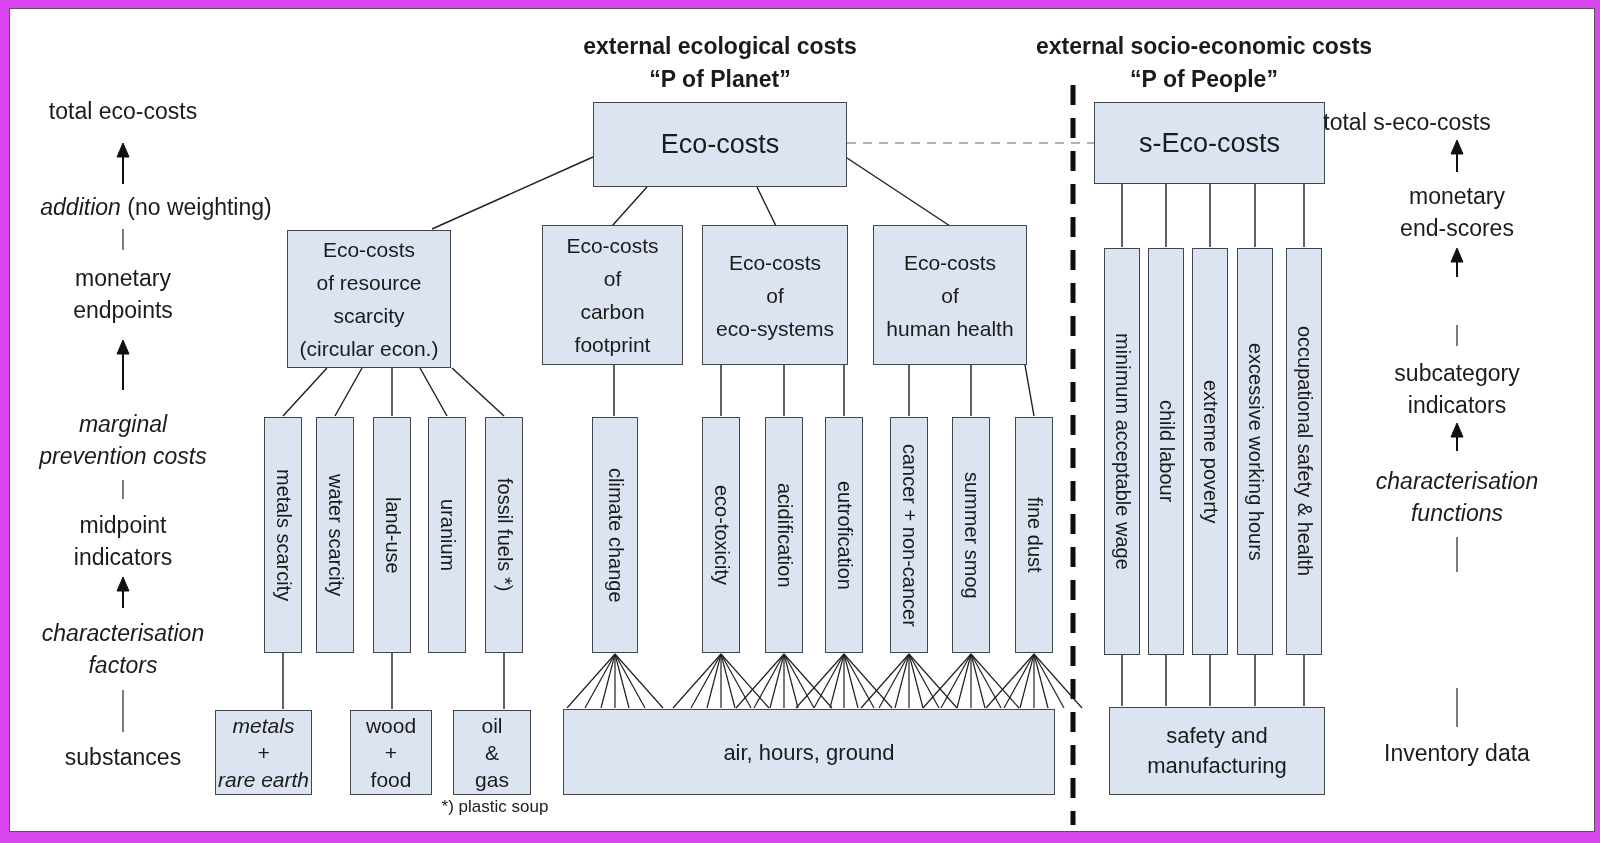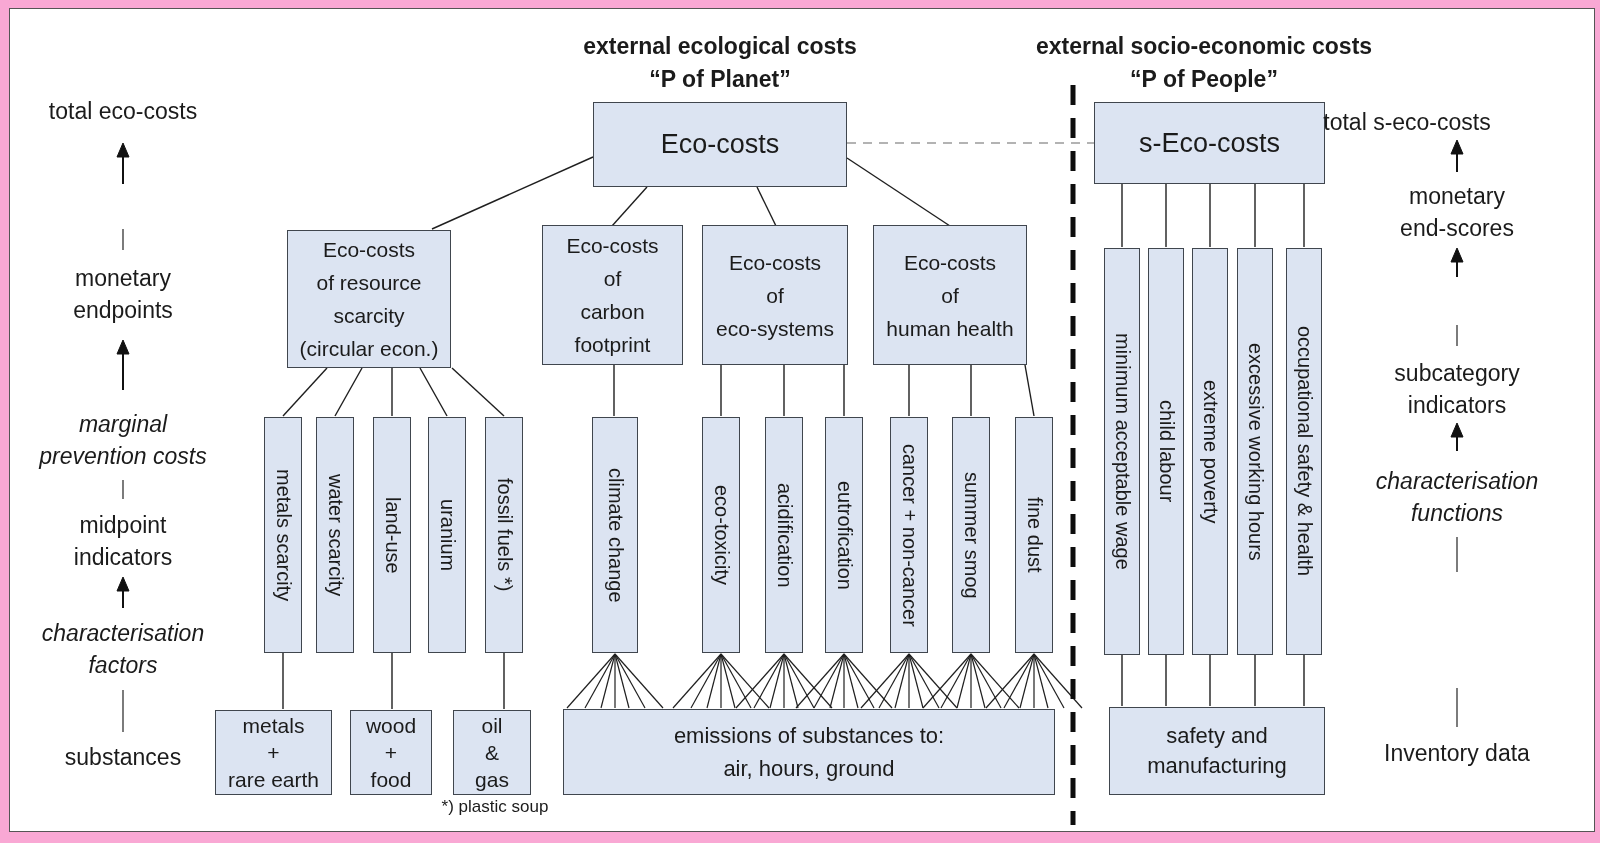--- a/index.html
+++ b/index.html
@@ -1,16 +1,16 @@
 <!DOCTYPE html>
 <html style="--box-fill: #dce4f2; --box-border: #40464e;"><head>
 <meta charset="utf-8">
 <style>
   html,body{margin:0;padding:0;background:#000;}
-  #canvas{position:relative;width:1600px;height:843px;background:#f9a8d4;overflow:hidden;
+  #canvas{position:relative;width:1600px;height:843px;background:#d946ef;overflow:hidden;
           font-family:"Liberation Sans","DejaVu Sans",sans-serif;color:#1b1b1b;}
   #slide{position:absolute;left:9px;top:8px;width:1586px;height:824px;background:#fff;border:1px solid #555;box-sizing:border-box;}
   #lines{position:absolute;left:0;top:0;width:1600px;height:843px;z-index:1;}
   .abs{position:absolute;z-index:2;box-sizing:border-box;}
   .box{background:var(--box-fill,#dce4f2);border:1.5px solid var(--box-border,#40464e);
        display:flex;flex-direction:column;align-items:center;justify-content:center;text-align:center;}
   .root-box{font-size:27px;}
   .cat{font-size:21px;line-height:33px;}
   .vbox{background:var(--box-fill,#dce4f2);border:1.5px solid var(--box-border,#40464e);
         display:flex;align-items:center;justify-content:center;text-align:center;
@@ -185,47 +185,47 @@
   <div class="abs vbox" style="left:890px;top:417px;width:38px;height:236px;">cancer + non-cancer</div>
   <div class="abs vbox" style="left:952px;top:417px;width:38px;height:236px;">summer smog</div>
   <div class="abs vbox" style="left:1015px;top:417px;width:38px;height:236px;">fine dust</div>
 
   <div class="abs vbox" style="left:1104px;top:248px;width:36px;height:407px;">minimum acceptable wage</div>
   <div class="abs vbox" style="left:1148px;top:248px;width:36px;height:407px;">child labour</div>
   <div class="abs vbox" style="left:1192px;top:248px;width:36px;height:407px;">extreme poverty</div>
   <div class="abs vbox" style="left:1237px;top:248px;width:36px;height:407px;">excessive working hours</div>
   <div class="abs vbox" style="left:1286px;top:248px;width:36px;height:407px;">occupational safety &amp; health</div>
 
-  <div class="abs box sub" style="left:215px;top:710px;width:117px;height:85px;">
+  <div class="abs box sub" style="left:215px;top:710px;width:97px;height:85px;font-style:italic;">
     <div>metals</div>
     <div>+</div>
     <div>rare earth</div>
   </div>
   <div class="abs box sub" style="left:350px;top:710px;width:82px;height:85px;">
     <div>wood</div>
     <div>+</div>
     <div>food</div>
   </div>
   <div class="abs box sub" style="left:453px;top:710px;width:78px;height:85px;">
     <div>oil</div>
     <div>&amp;</div>
     <div>gas</div>
   </div>
   <div class="abs box wide" style="left:563px;top:709px;width:492px;height:86px;">
-    <div>emissions of substances to:</div>
     <div>air, hours, ground</div>
   </div>
   <div class="abs box mine" style="left:1109px;top:707px;width:216px;height:88px;">
     <div>safety and</div>
     <div>manufacturing</div>
   </div>
 
   <div class="abs footnote" style="left:400px;top:797px;width:190px;">*) plastic soup</div>
 
   <div class="abs flow" style="left:23px;top:95px;width:200px;">total eco-costs</div>
+  <div class="abs flow" style="left:6px;top:191px;width:300px;"><span class="it">addition</span><span> (no weighting)</span></div>
   <div class="abs flow" style="left:23px;top:262px;width:200px;">
     <div>monetary</div>
     <div>endpoints</div>
   </div>
   <div class="abs flow it" style="left:0px;top:408px;width:246px;">
     <div>marginal</div>
     <div>prevention costs</div>
   </div>
   <div class="abs flow" style="left:23px;top:509px;width:200px;">
     <div>midpoint</div>

